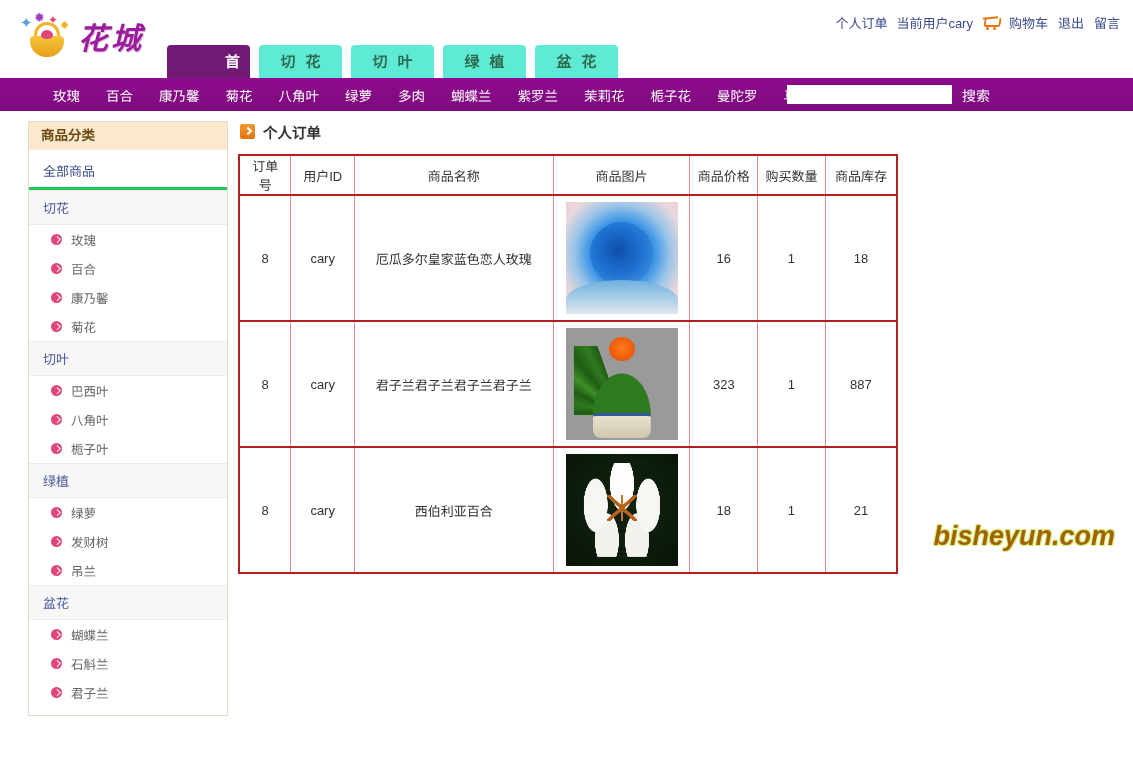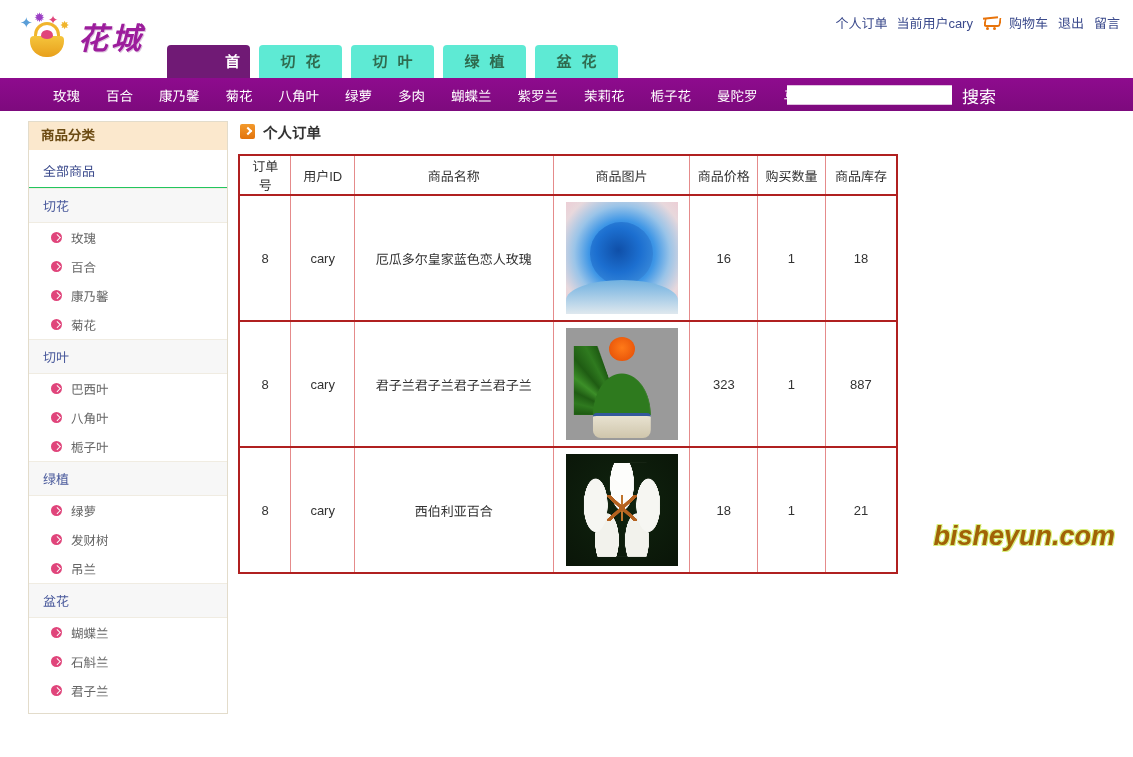--- a/index.html
+++ b/index.html
@@ -193,21 +193,21 @@
     height: 19px;
     border: 1px solid #ffffff;
     background: #ffffff;
     font-size: 12px;
     padding: 0 3px;
     font-family: "Liberation Sans", sans-serif;
     outline: none;
   }
   .search-btn {
     color: #ffffff;
-    font-size: 17px;
+    font-size: 14px;
     background: none;
     border: none;
     cursor: pointer;
     padding: 0;
     font-family: "Liberation Sans", sans-serif;
     white-space: nowrap;
   }
 
   
   .page {
@@ -236,21 +236,21 @@
     font-weight: bold;
     color: #6b4a12;
   }
   .panel-body { padding: 4px 0 8px 0; }
 
   .cat-all {
     font-size: 13px;
     color: #3b4a8c;
     padding: 7px 0 7px 14px;
     cursor: pointer;
-    border-bottom: 1px solid #22c55e;
+    border-bottom: 3px solid #22c55e;
   }
   .cat-group {
     font-size: 13px;
     color: #4a5a9c;
     padding: 7px 0 7px 14px;
     background: #f7f7f7;
     border-top: 1px solid #f0ece2;
     border-bottom: 1px solid #f0ece2;
     cursor: pointer;
   }

